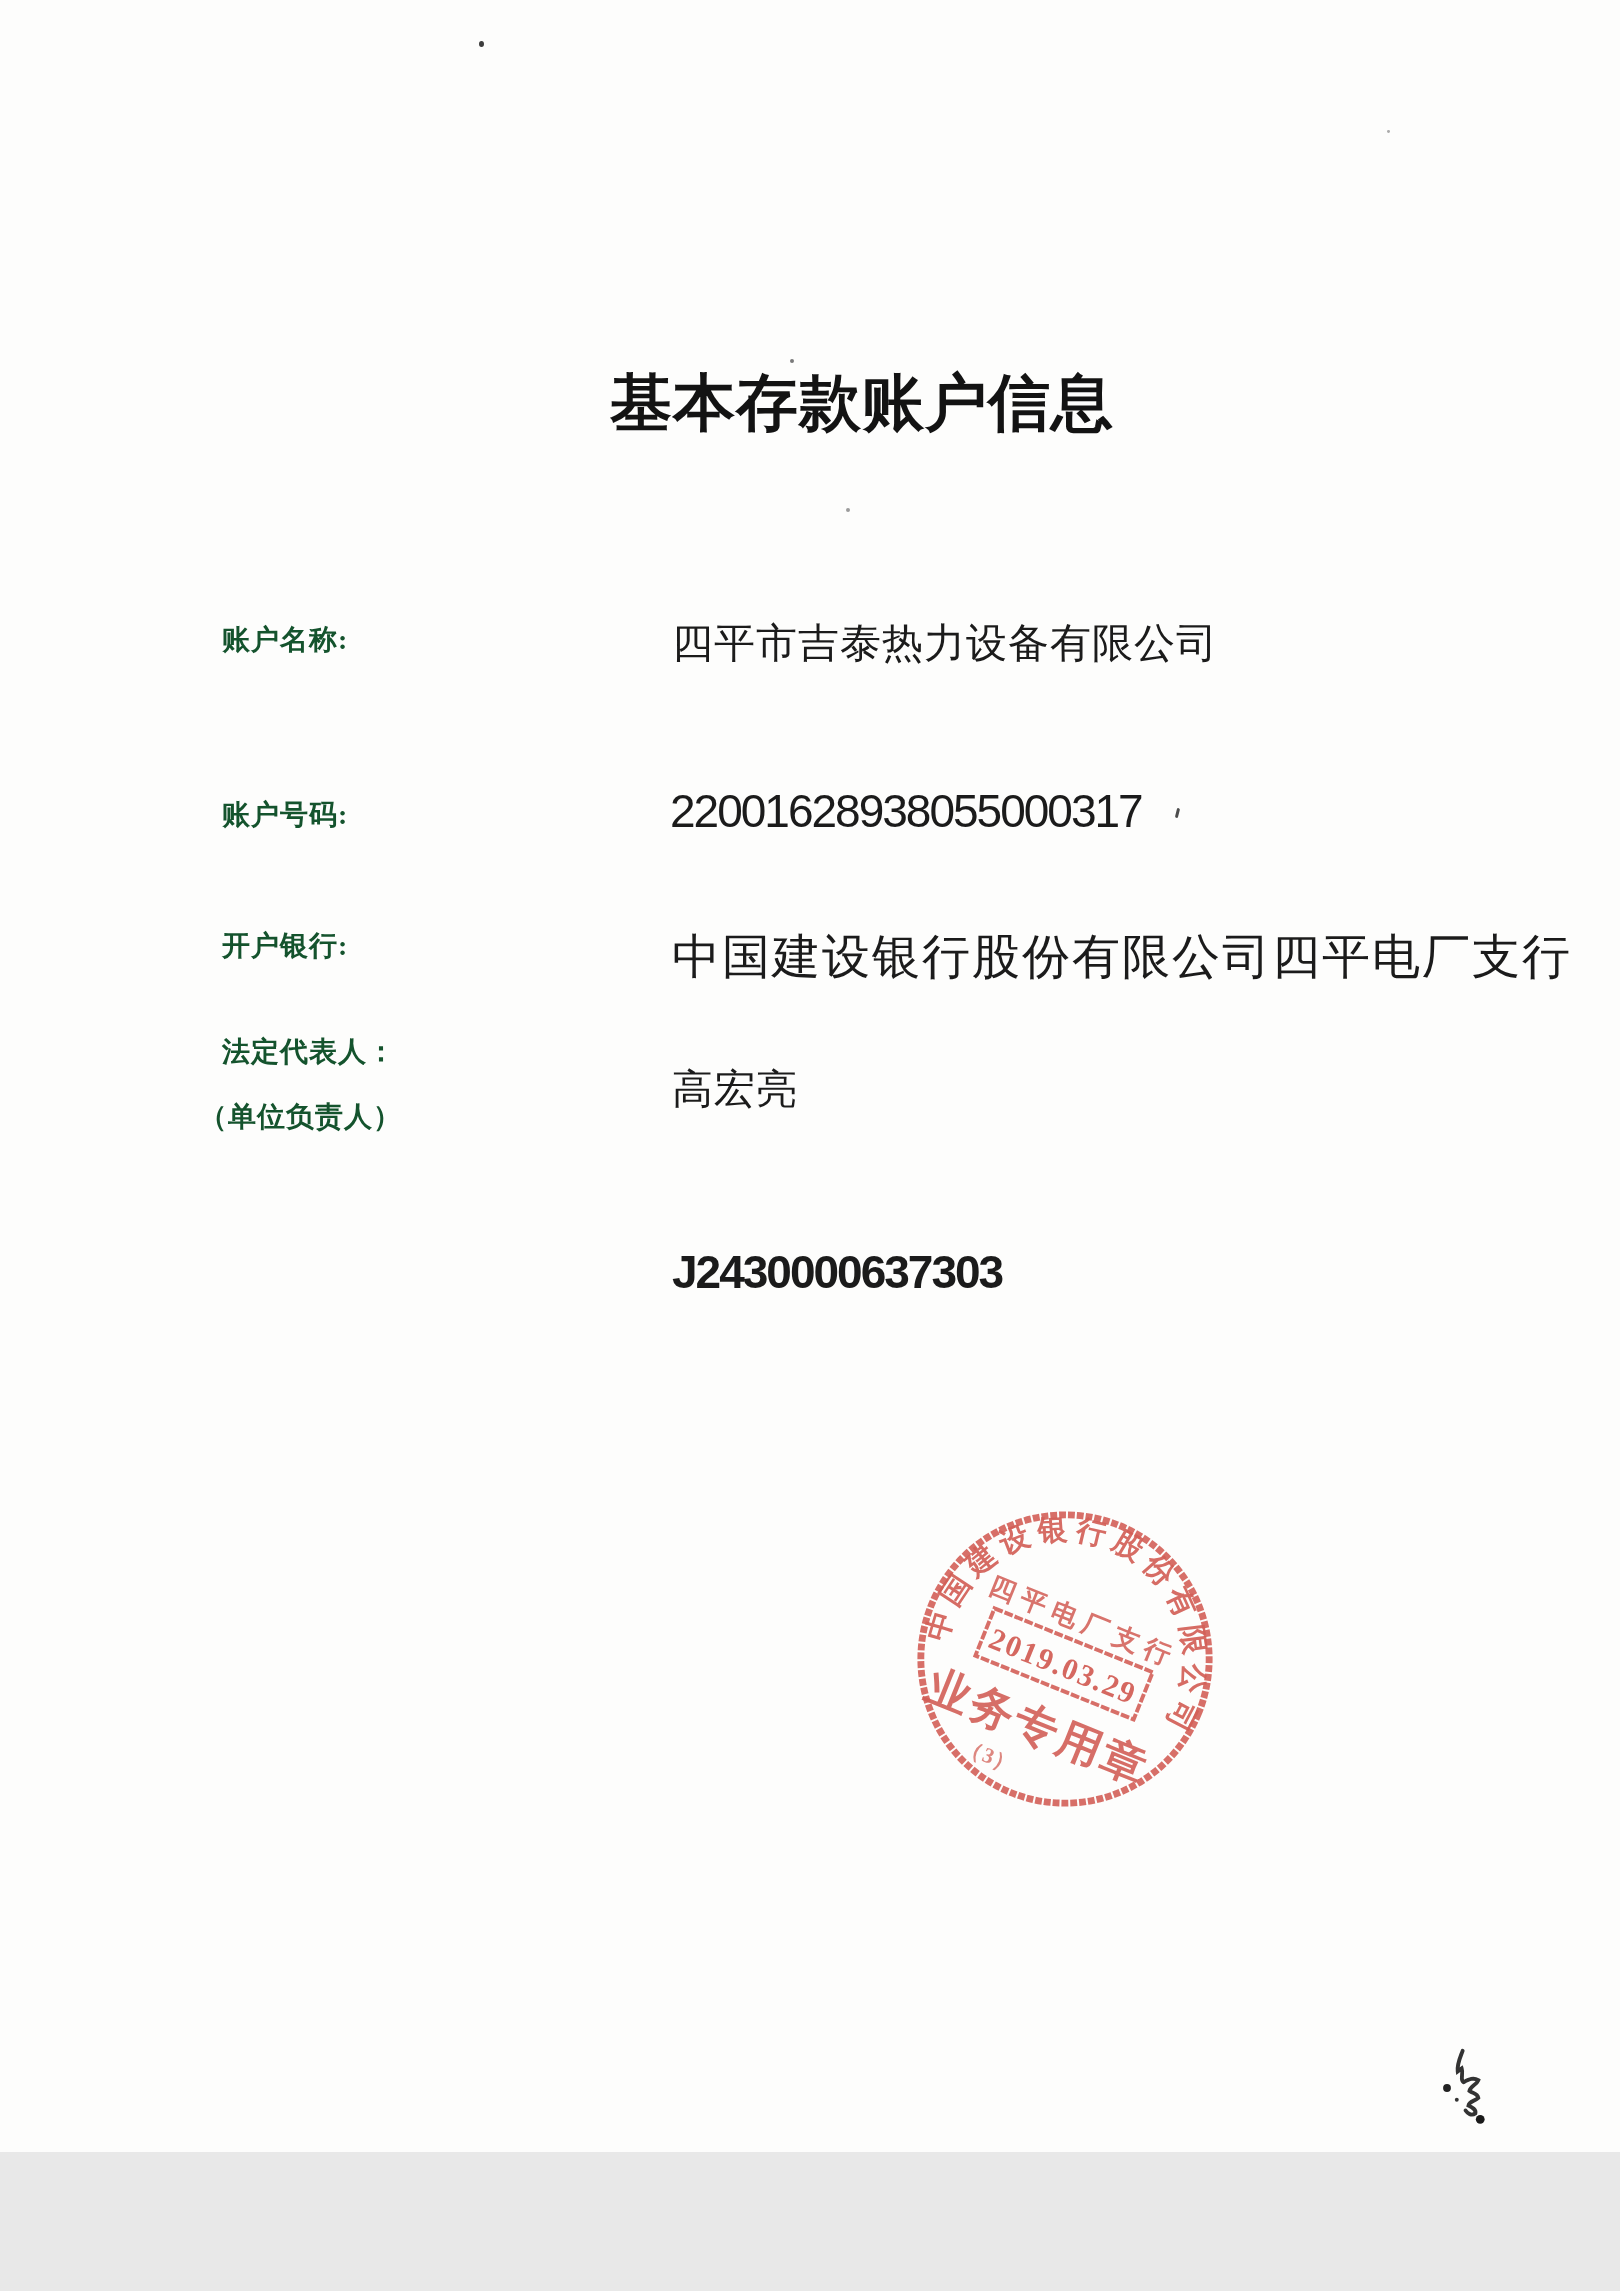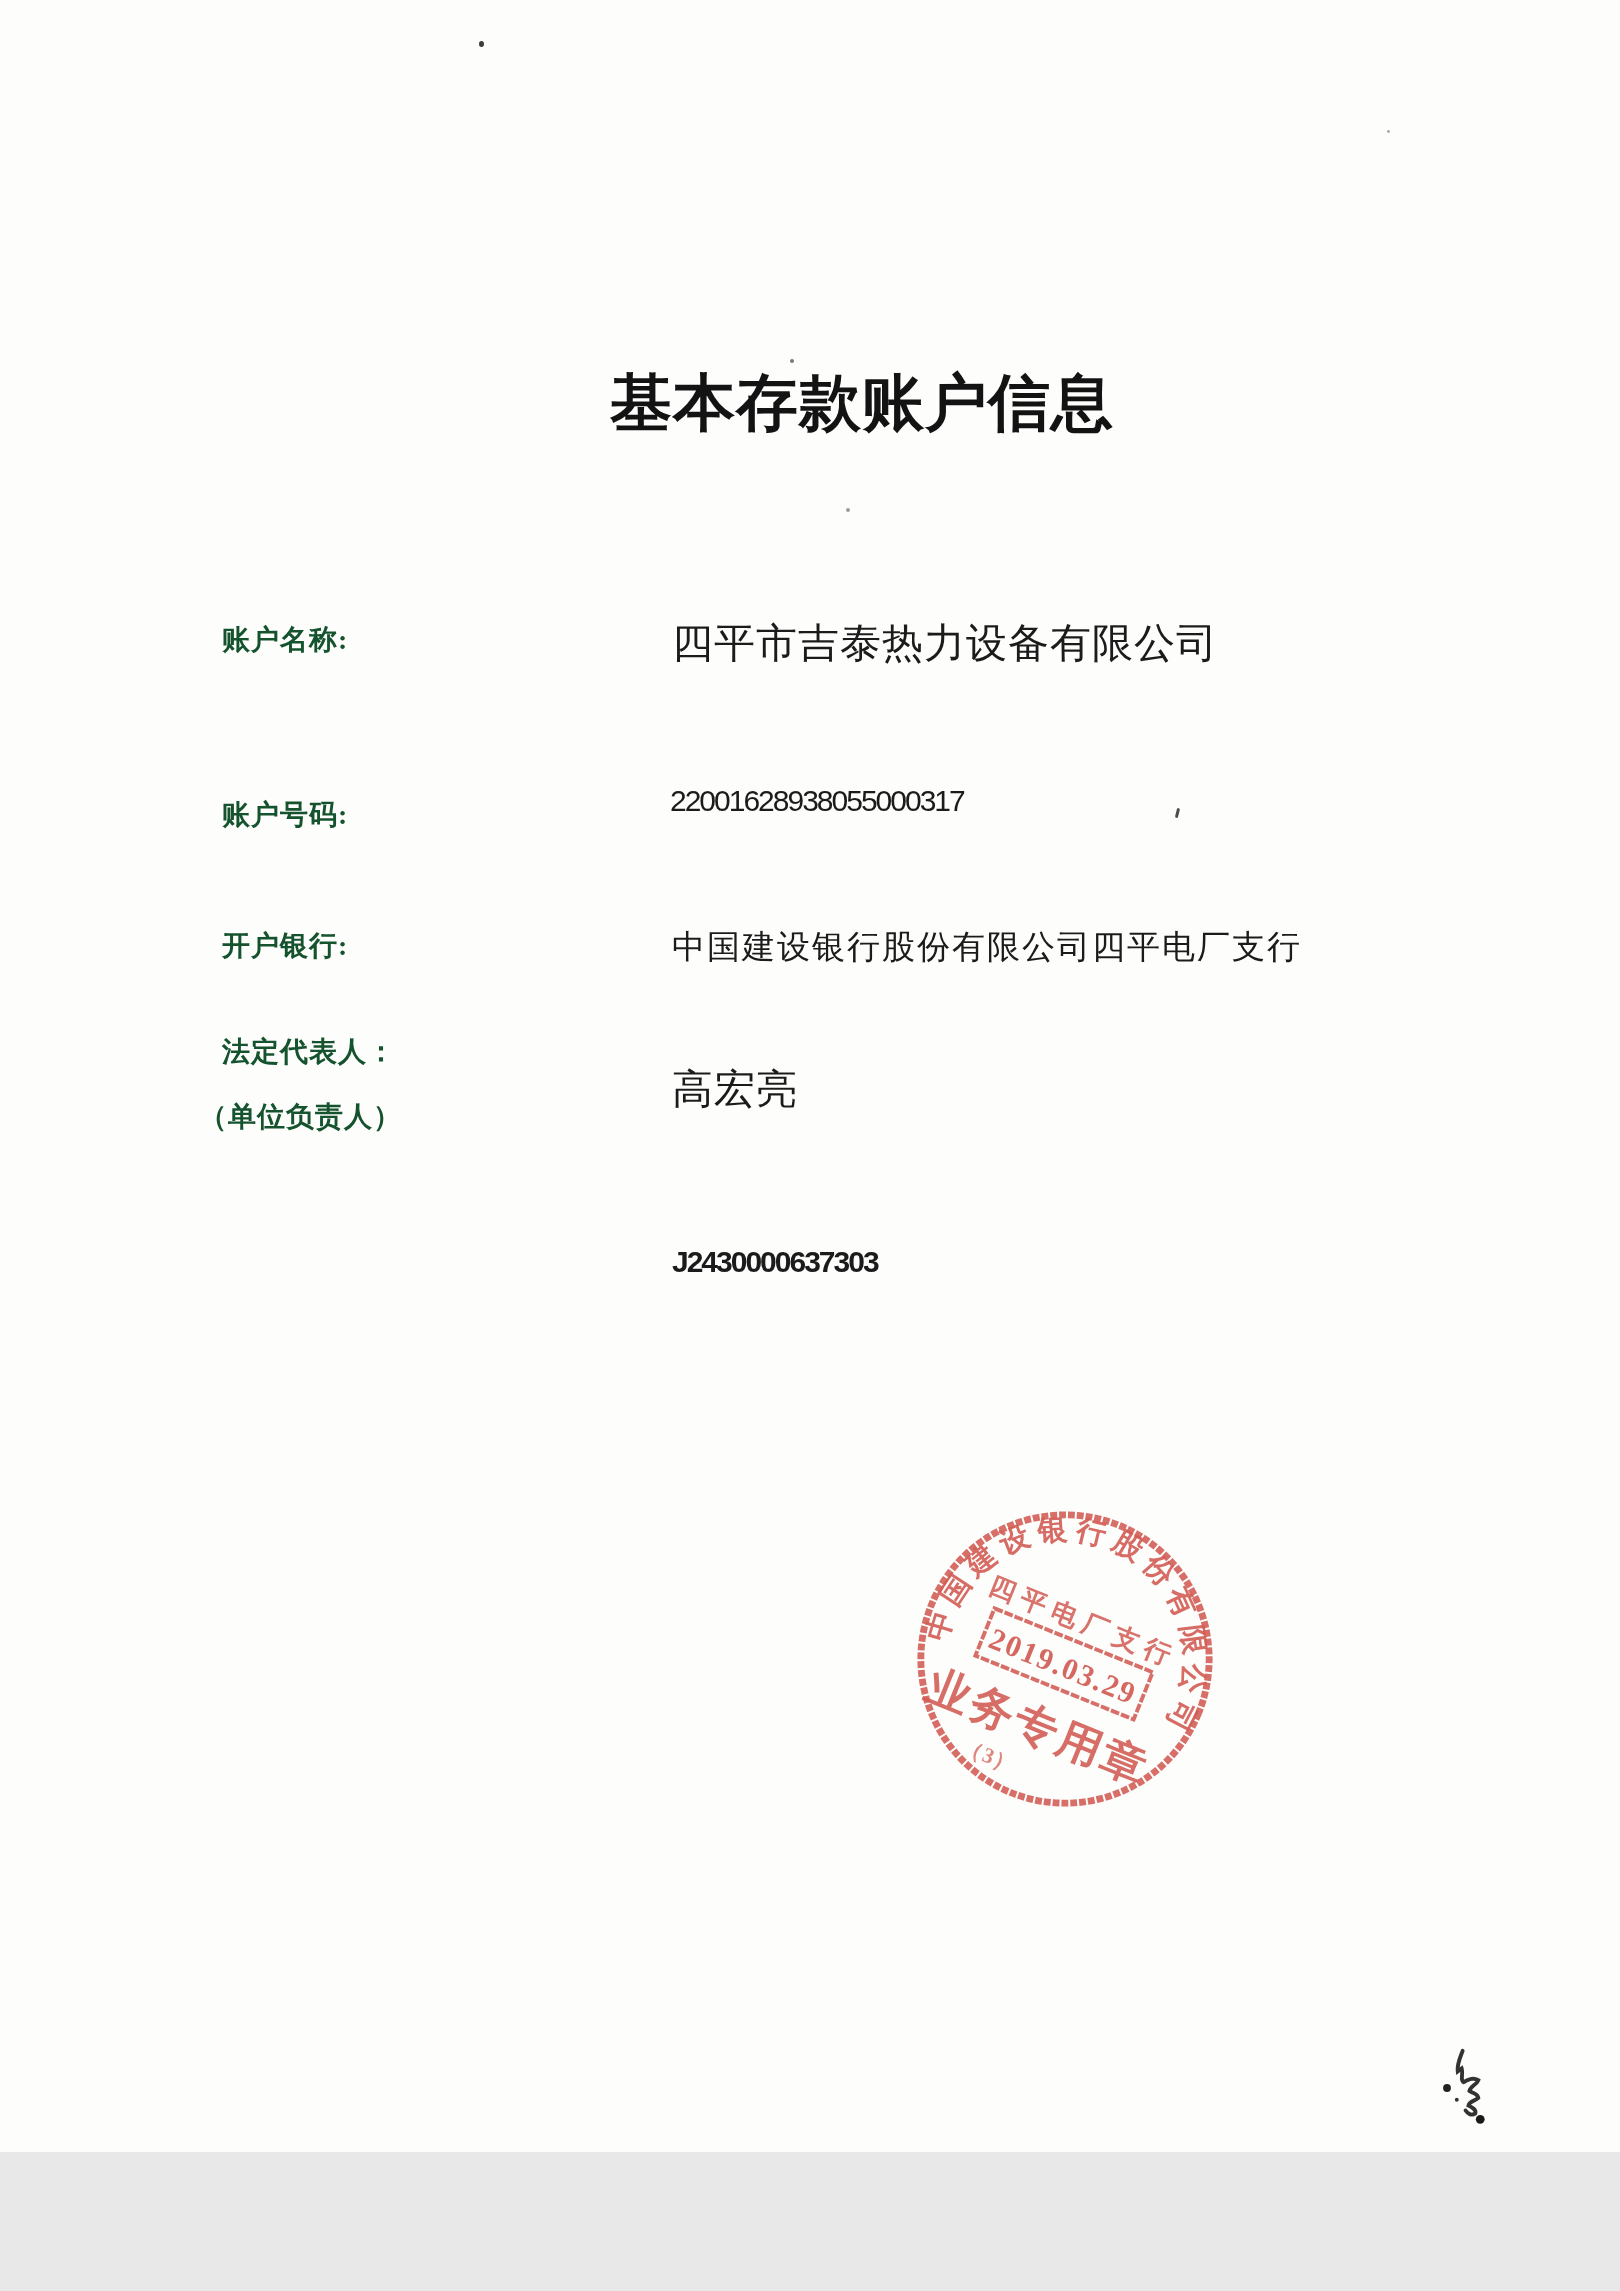--- a/index.html
+++ b/index.html
@@ -24,32 +24,32 @@
   .field-label {
     font-size:28px; font-weight:700;
     letter-spacing:1px; color:#14532d;
   }
   .field-value-cjk {
     font-size:41px; font-weight:400;
     letter-spacing:1px; color:#1b1b1b;
   }
   .field-value-num {
     font-family:"Liberation Sans","DejaVu Sans",sans-serif;
-    font-size:30px; font-weight:400;
+    font-size:46px; font-weight:400;
     letter-spacing:-2px; color:#1b1b1b;
   }
 
   .lbl-1 { left:222px; top:621px; }
   .val-1 { left:672px; top:616px; }
 
   .lbl-2 { left:222px; top:796px; }
   .val-2 { left:670px; top:784px; }
 
   .lbl-3 { left:222px; top:927px; }
-  .val-3 { left:672px; top:925px; font-size:33px; letter-spacing:2px; }
+  .val-3 { left:672px; top:925px; font-size:48px; letter-spacing:2px; }
 
   .lbl-4a { left:222px; top:1033px; }
   .lbl-4b { left:199px; top:1098px; }
   .val-4 { left:672px; top:1062px; }
 
   .lbl-5 { left:212px; top:1255px; }
   .val-5 { left:672px; top:1245px;font-weight:bold; }
 
   .date-line {
     left:931px; top:1729px;

